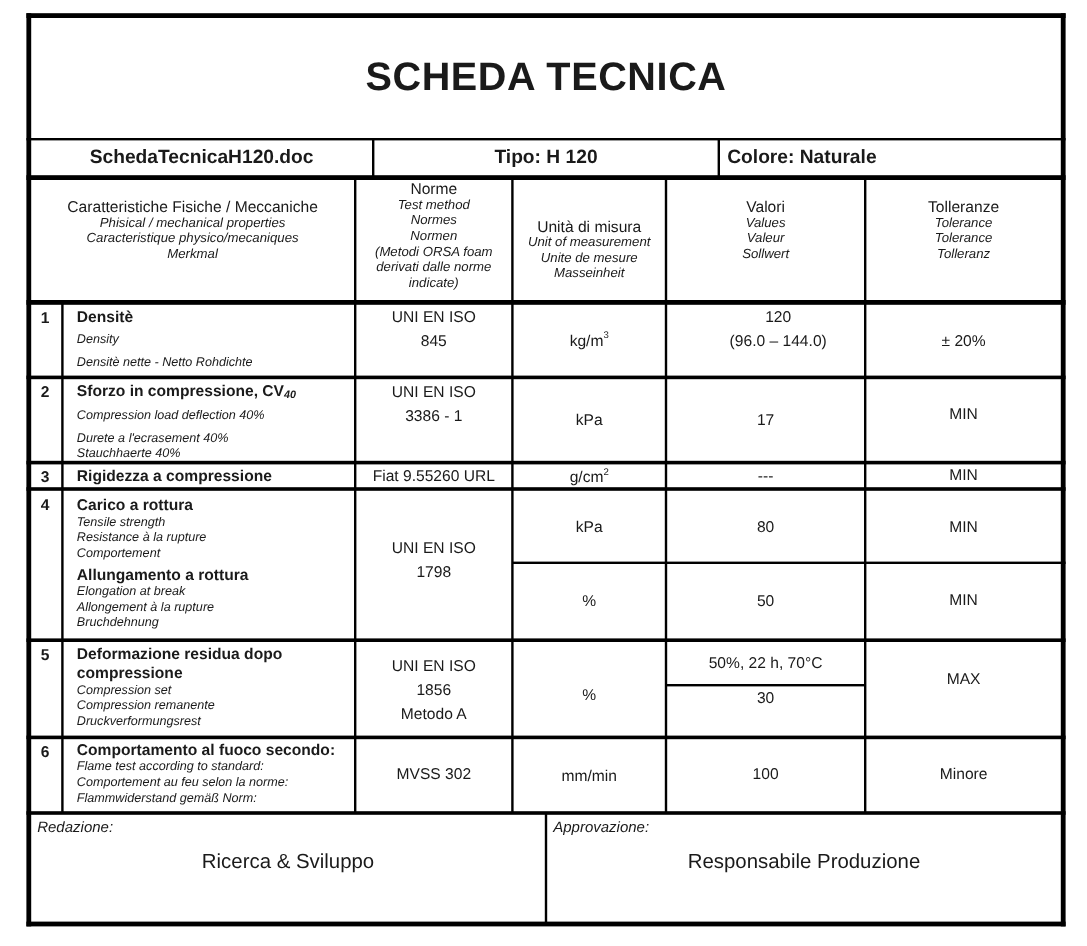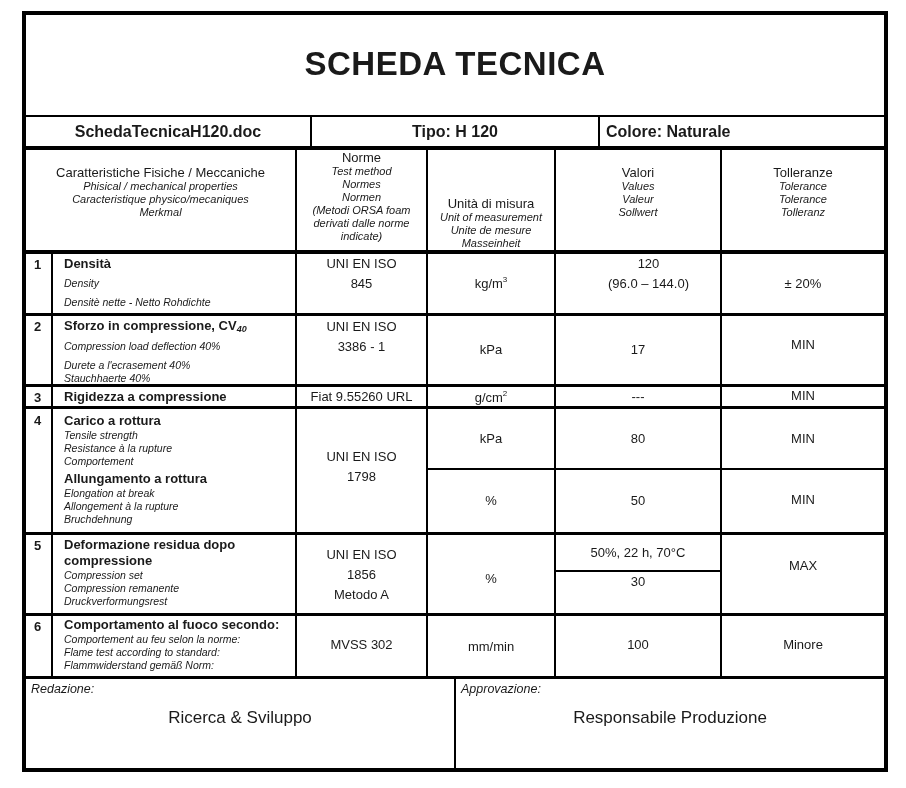--- a/index.html
+++ b/index.html
@@ -70,21 +70,21 @@
   </div>
   <div class="cell" style="left:297px;top:150px;width:129px;height:120px;justify-content:flex-start;padding-top:1px;">
     <div class="hdr-main">Norme</div>
     <div class="hdr-sub">Test method</div>
     <div class="hdr-sub">Normes</div>
     <div class="hdr-sub">Normen</div>
     <div class="hdr-sub">(Metodi ORSA foam</div>
     <div class="hdr-sub">derivati dalle norme</div>
     <div class="hdr-sub">indicate)</div>
   </div>
-  <div class="cell" style="left:428px;top:150px;width:126px;height:100px;justify-content:flex-end;padding-top:16px;">
+  <div class="cell" style="left:428px;top:150px;width:126px;height:100px;justify-content:center;padding-top:16px;">
     <div class="hdr-main">Unità di misura</div>
     <div class="hdr-sub">Unit of measurement</div>
     <div class="hdr-sub">Unite de mesure</div>
     <div class="hdr-sub">Masseinheit</div>
   </div>
   <div class="cell" style="left:556px;top:150px;width:164px;height:100px;justify-content:flex-start;padding-top:16px;">
     <div class="hdr-main">Valori</div>
     <div class="hdr-sub">Values</div>
     <div class="hdr-sub">Valeur</div>
     <div class="hdr-sub">Sollwert</div>
@@ -92,21 +92,21 @@
   <div class="cell" style="left:722px;top:150px;width:162px;height:100px;justify-content:flex-start;padding-top:16px;">
     <div class="hdr-main">Tolleranze</div>
     <div class="hdr-sub">Tolerance</div>
     <div class="hdr-sub">Tolerance</div>
     <div class="hdr-sub">Tolleranz</div>
   </div>
 
   <div>
     <div class="abs num" style="left:34px;top:257px;">1</div>
     <div class="abs" style="left:64px;top:256px;width:228px;">
-      <div class="pname">Densità</div>
+      <div class="pname">Densitè</div>
       <div class="psub" style="margin-top:5px;">Density</div>
       <div class="psub" style="margin-top:6px;">Densitè nette - Netto Rohdichte</div>
     </div>
     <div class="cell val" style="left:297px;top:253px;width:129px;height:42px;">
       <div>UNI EN ISO</div>
       <div>845</div>
     </div>
     <div class="cell val" style="left:428px;top:254px;width:126px;height:59px;">
       <div><span>kg/m</span><sup>3</sup></div>
     </div>
@@ -186,22 +186,22 @@
     <div class="cell val" style="left:428px;top:545px;width:126px;height:68px;">%</div>
     <div class="cell val" style="left:556px;top:535px;width:164px;height:35px;">50%, 22 h, 70°C</div>
     <div class="cell val" style="left:556px;top:572px;width:164px;height:20px;">30</div>
     <div class="cell val" style="left:722px;top:535px;width:162px;height:62px;">MAX</div>
   </div>
 
   <div>
     <div class="abs num" style="left:34px;top:619px;">6</div>
     <div class="abs" style="left:64px;top:617px;width:230px;">
       <div class="pname">Comportamento al fuoco secondo:</div>
+      <div class="psub">Flame test according to standard:</div>
       <div class="psub">Comportement au feu selon la norme:</div>
-      <div class="psub">Flame test according to standard:</div>
       <div class="psub">Flammwiderstand gemäß Norm:</div>
     </div>
     <div class="cell val" style="left:297px;top:616px;width:129px;height:58px;">MVSS 302</div>
     <div class="cell val" style="left:428px;top:618px;width:126px;height:58px;">mm/min</div>
     <div class="cell val" style="left:556px;top:616px;width:164px;height:58px;">100</div>
     <div class="cell val" style="left:722px;top:616px;width:162px;height:58px;">Minore</div>
   </div>
 
   <div class="abs foot-lbl" style="left:31px;top:682px;">Redazione:</div>
   <div class="abs foot-val" style="left:26px;top:708px;width:428px;text-align:center;">Ricerca &amp; Sviluppo</div>

